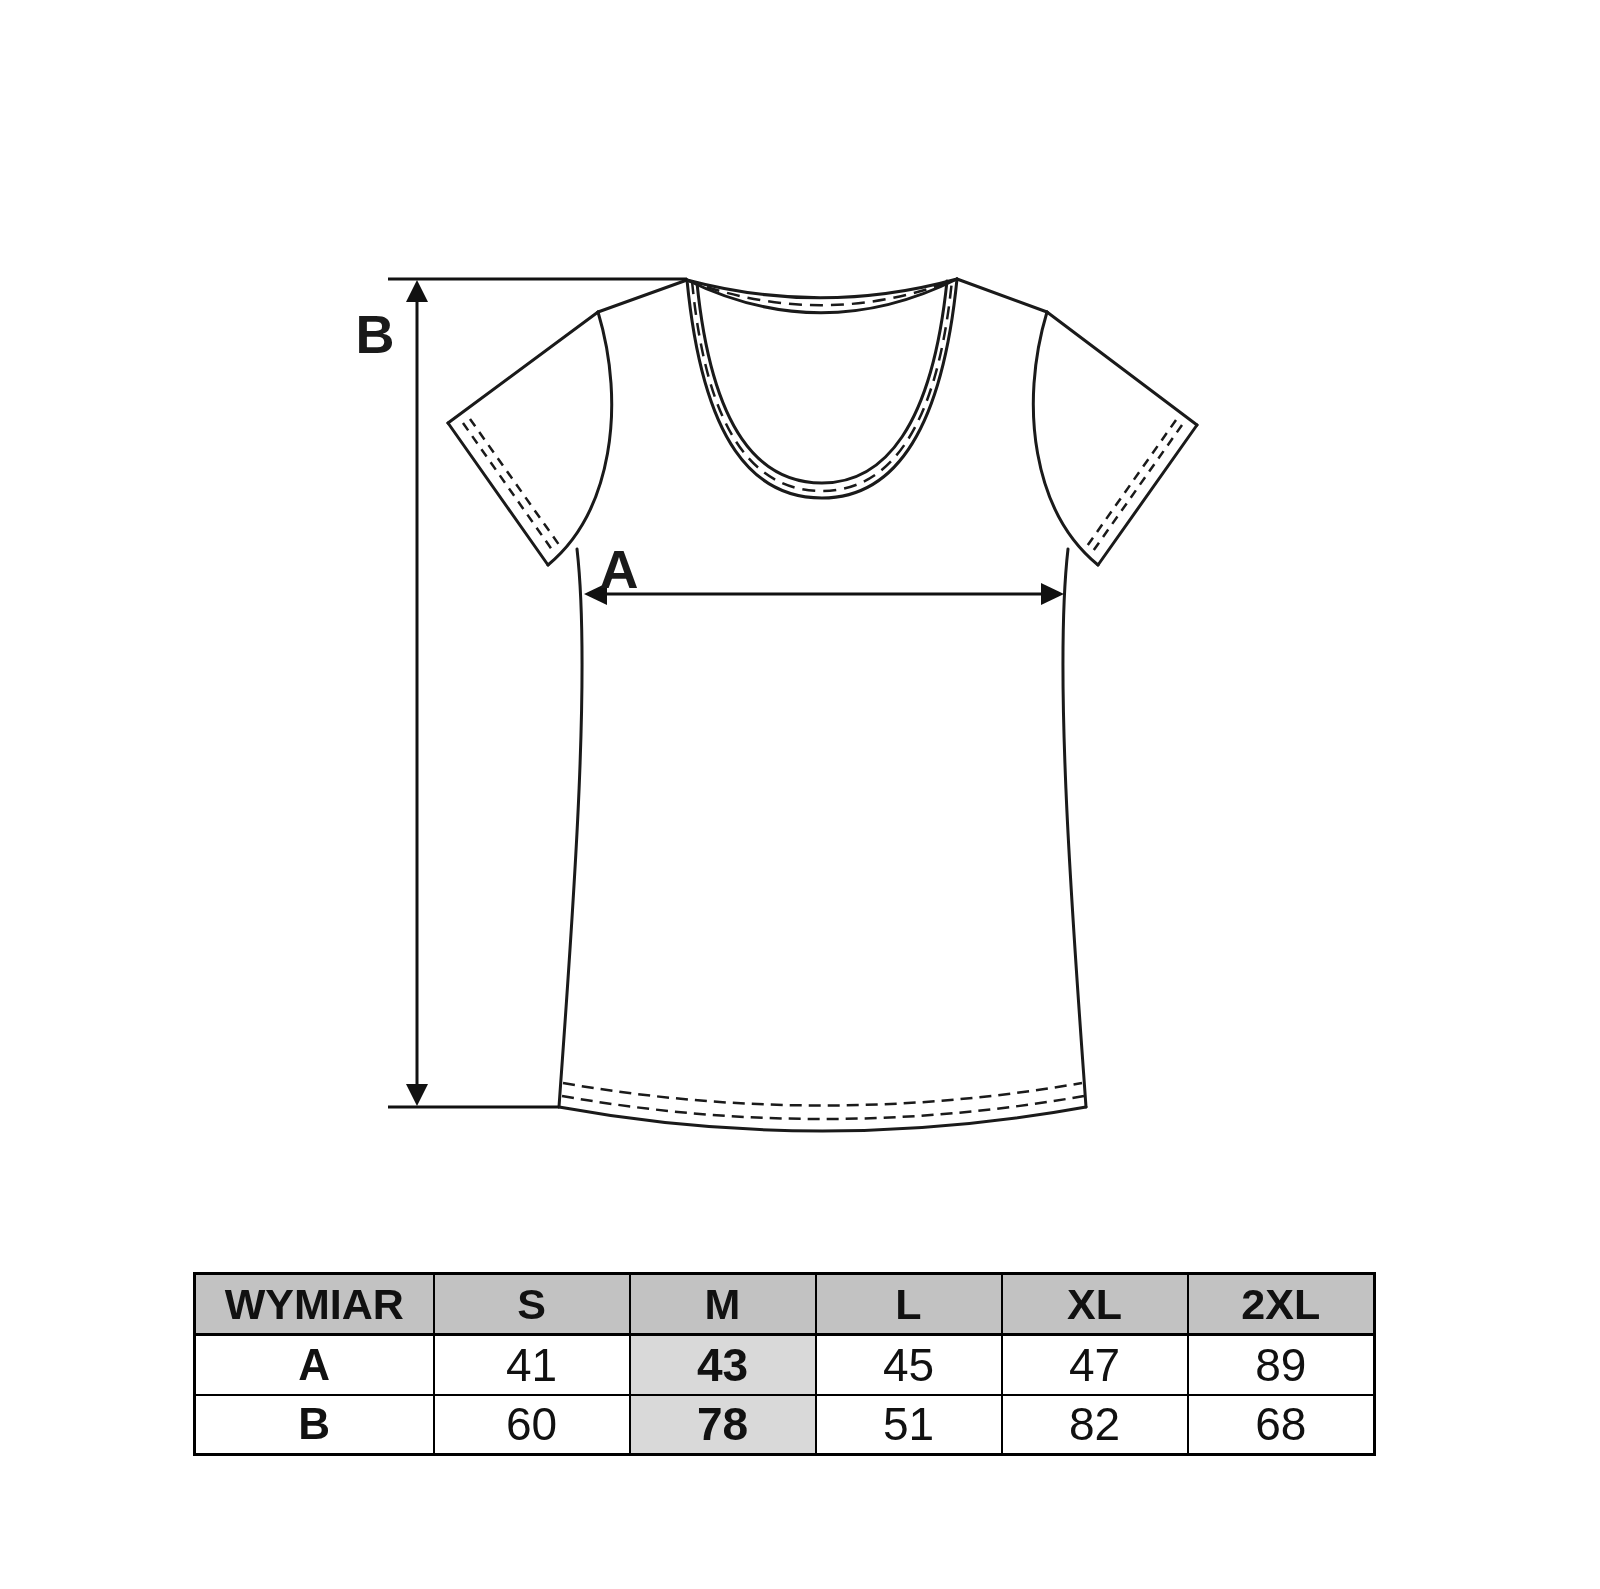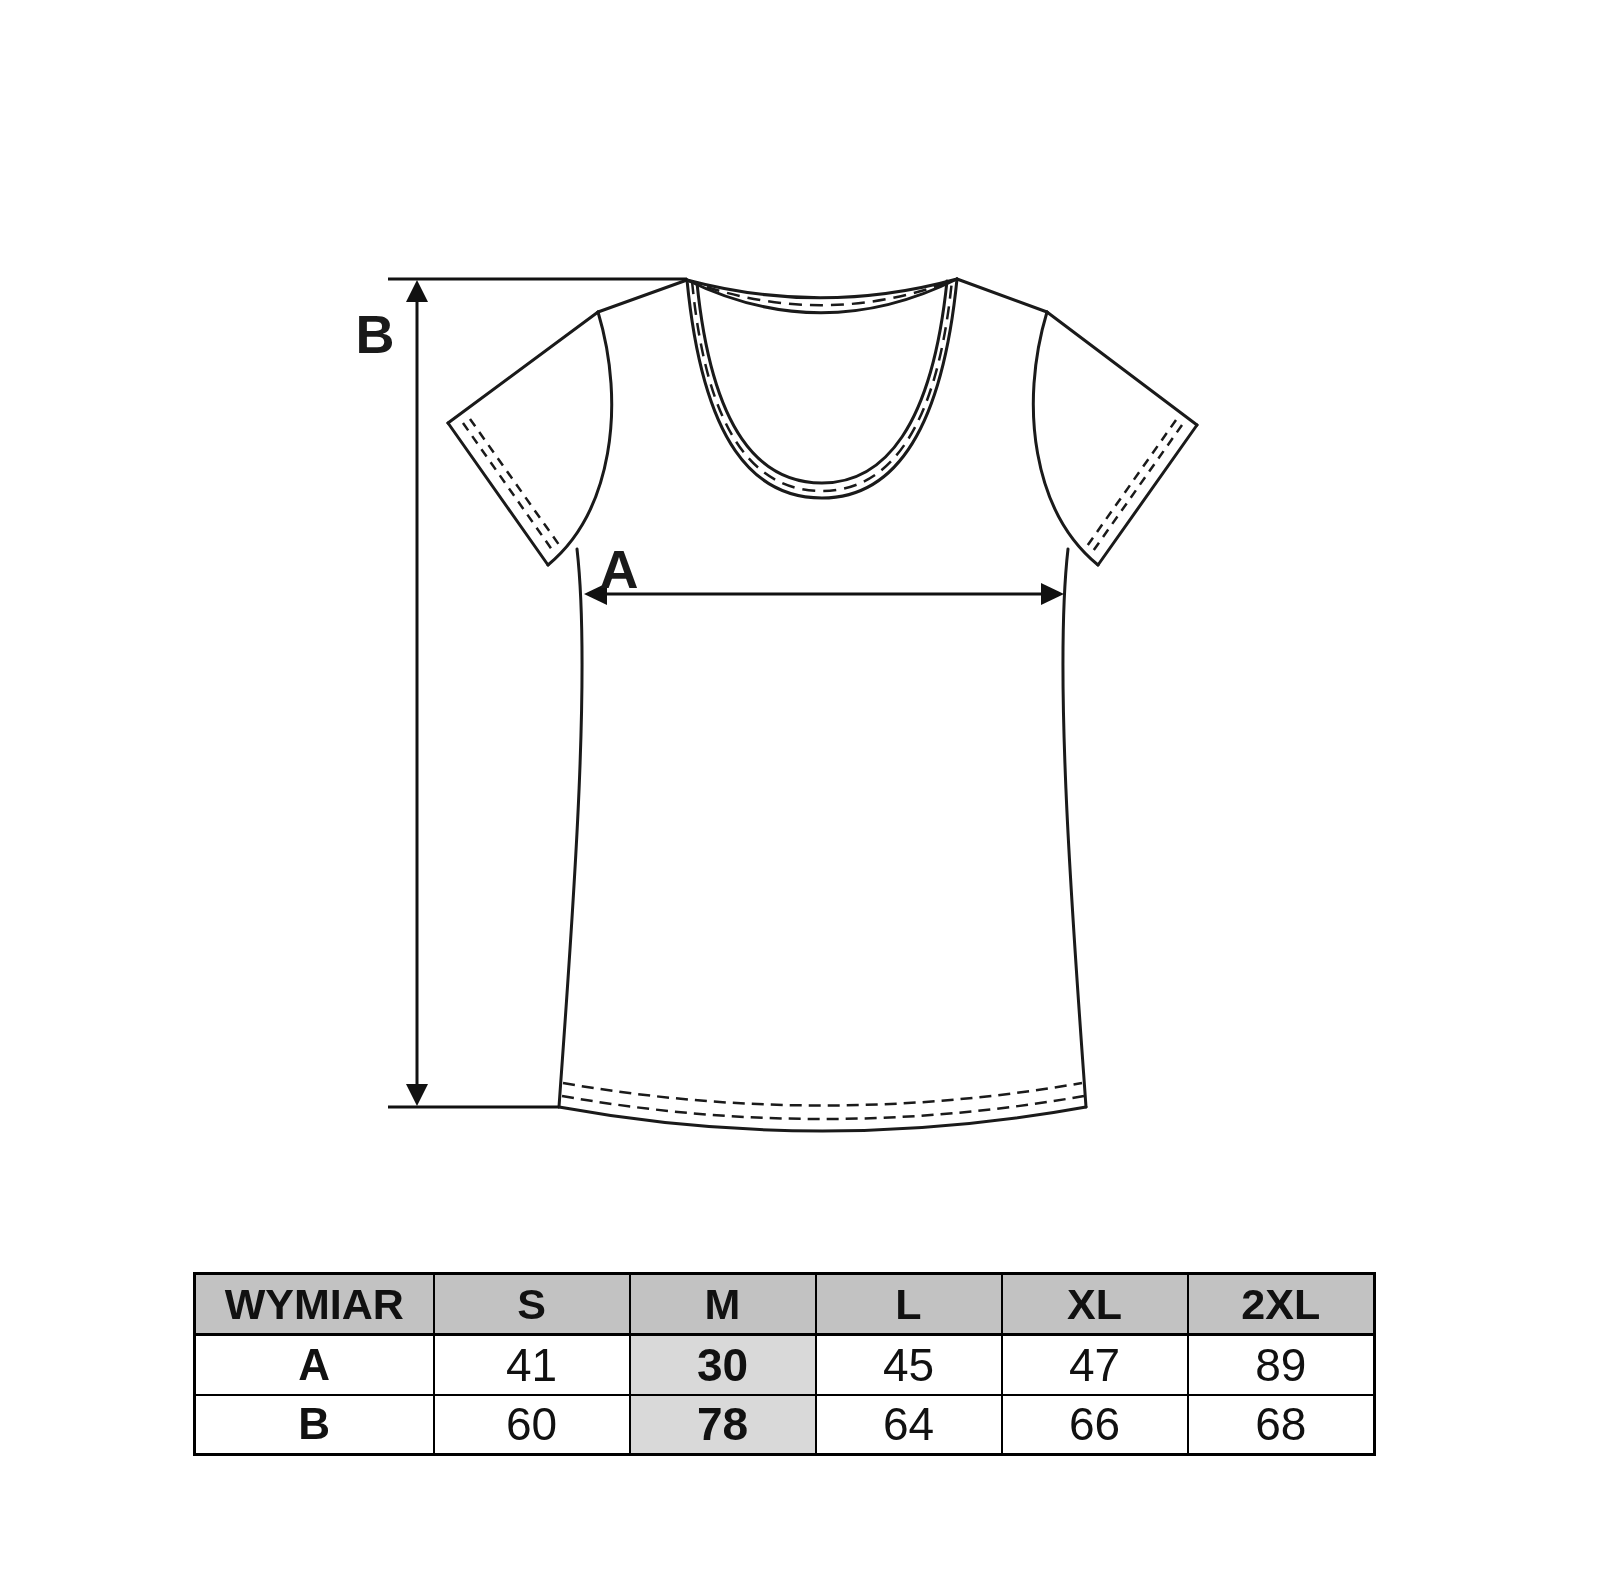--- a/index.html
+++ b/index.html
@@ -137,28 +137,28 @@
         <th>M</th>
         <th>L</th>
         <th>XL</th>
         <th>2XL</th>
       </tr>
     </thead>
     <tbody>
       <tr>
         <th>A</th>
         <td>41</td>
-        <td class="hl">30</td>
+        <td class="hl">43</td>
         <td>45</td>
         <td>47</td>
         <td>89</td>
       </tr>
       <tr>
         <th>B</th>
         <td>60</td>
         <td class="hl">78</td>
-        <td>64</td>
-        <td>66</td>
+        <td>51</td>
+        <td>82</td>
         <td>68</td>
       </tr>
     </tbody>
   </table>
 </div>
 
 </body></html>

